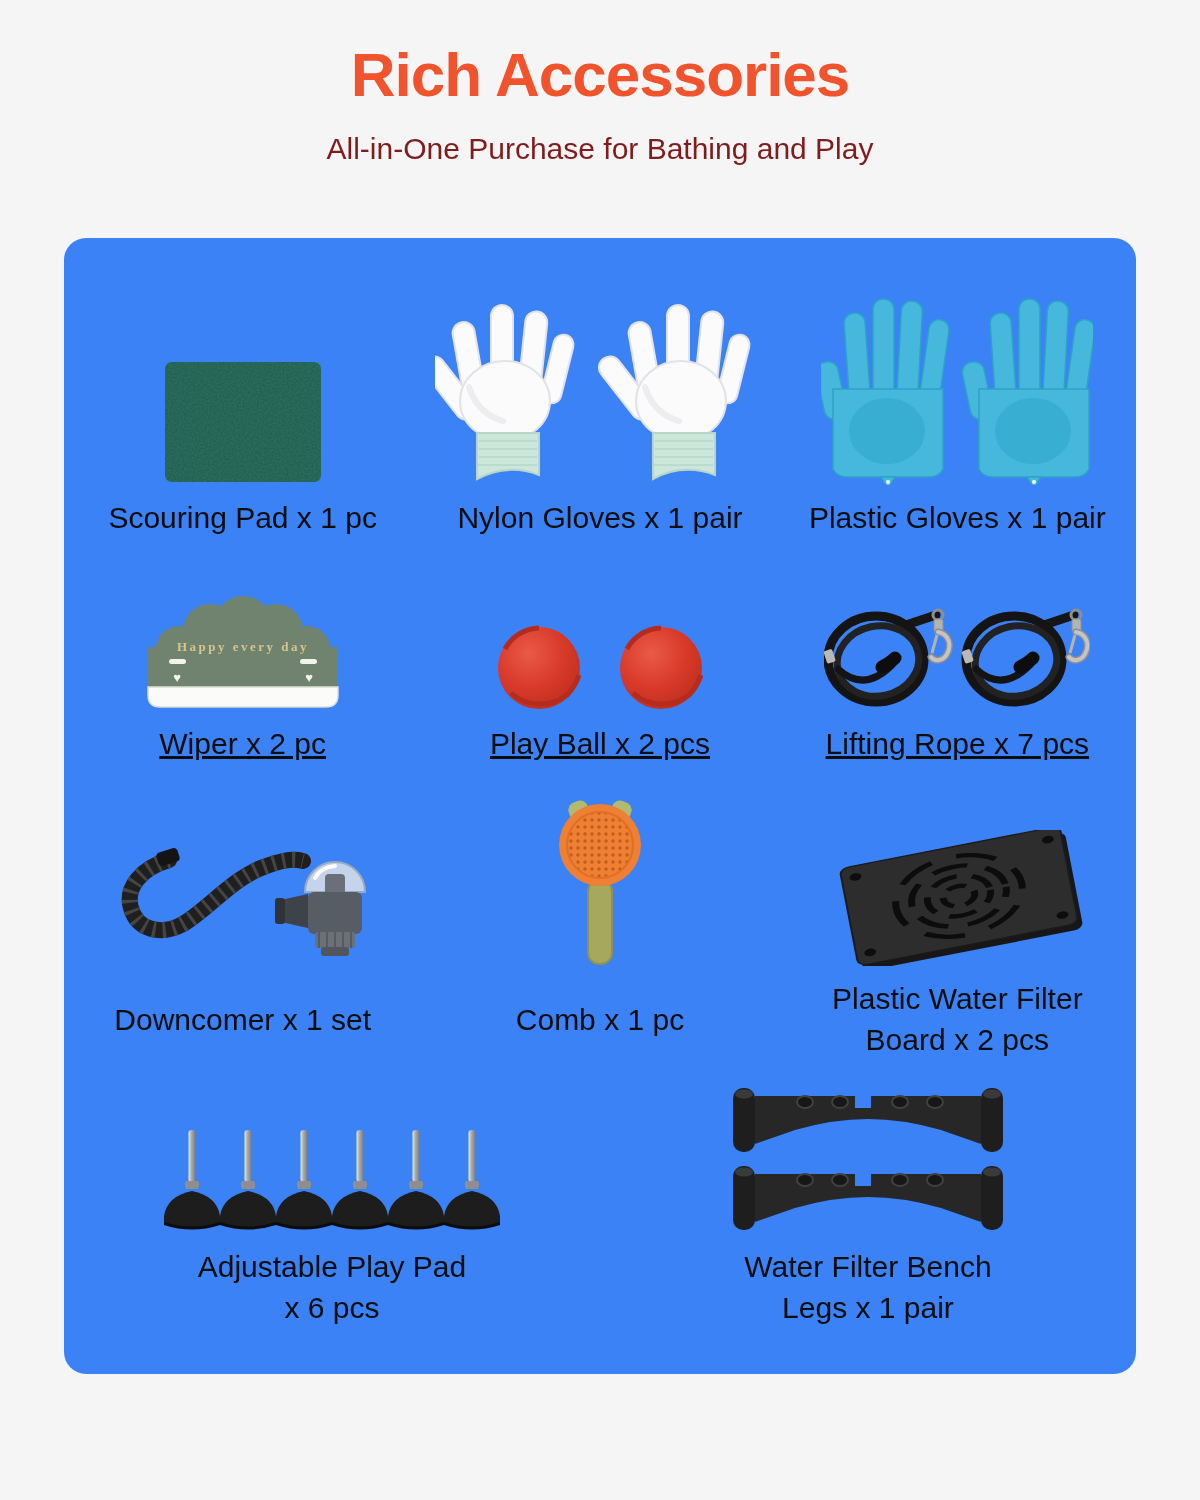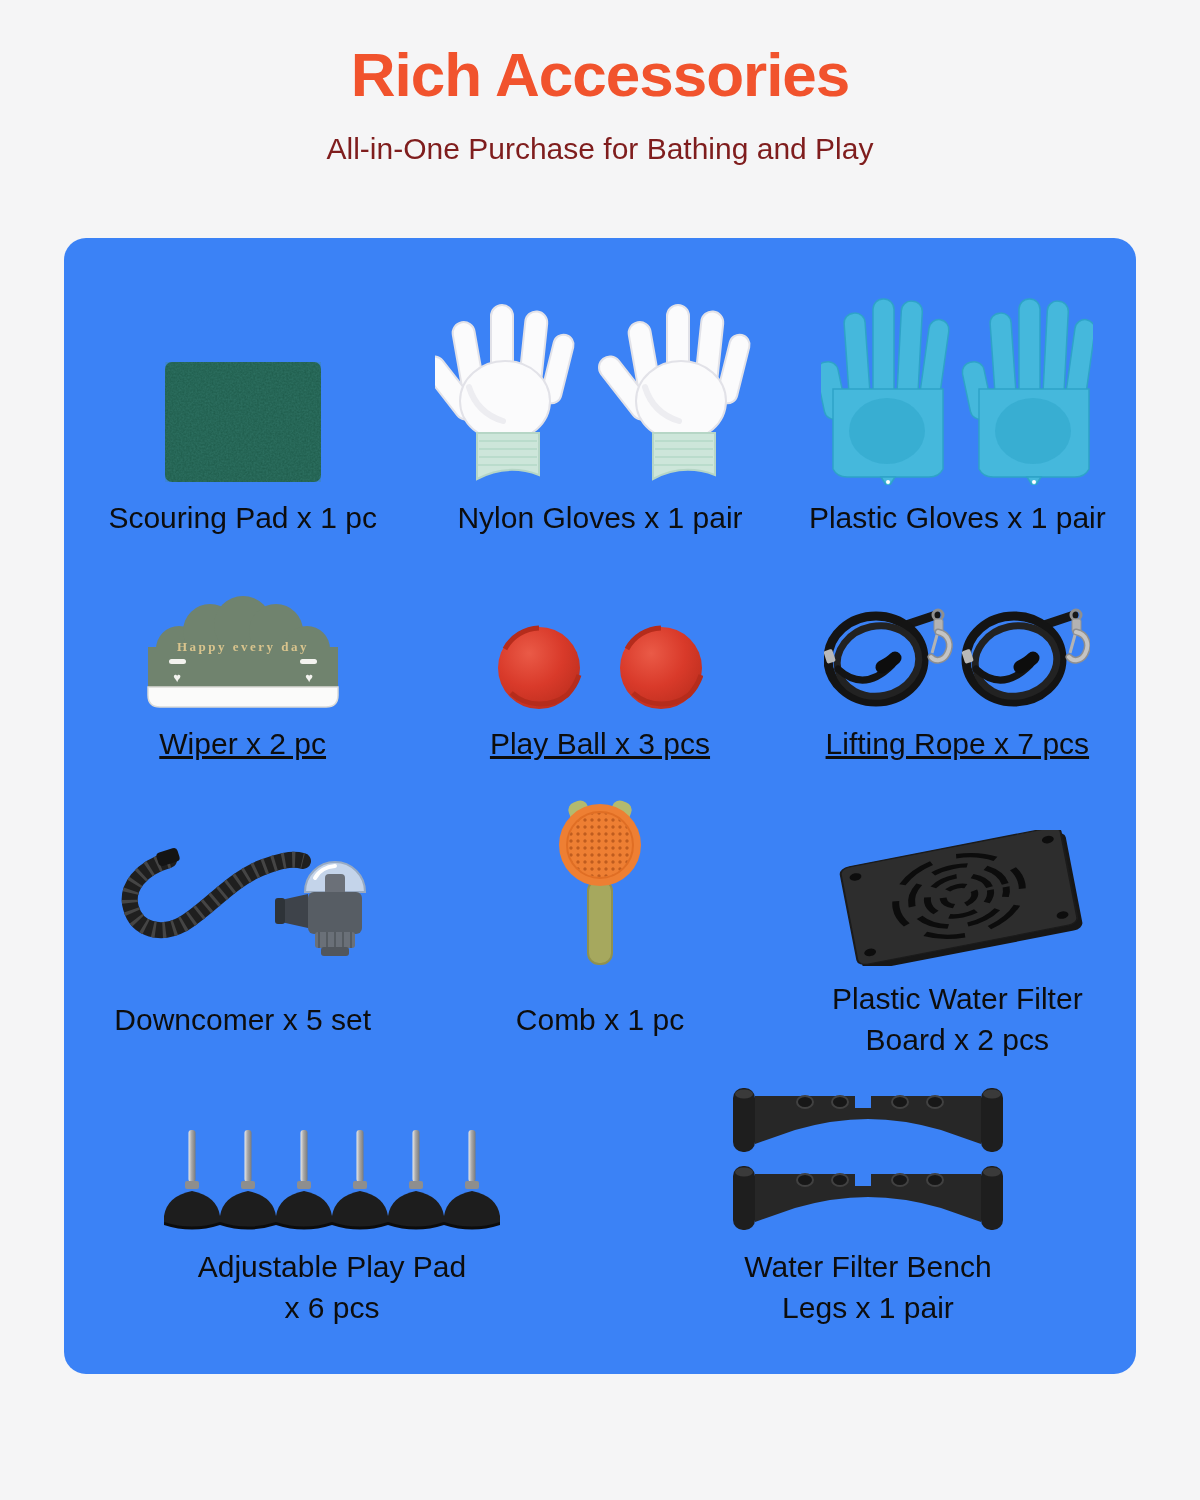--- a/index.html
+++ b/index.html
@@ -200,21 +200,21 @@
                 <circle cx="42" cy="43" r="41" fill="url(#ballg)"></circle>
                 <path d="M8,24 A40,40 0 0 1 42,3" stroke="#b52c1c" stroke-width="5" fill="none"></path>
                 <path d="M14,68 A44,44 0 0 0 70,70 A52,52 0 0 0 82,50" stroke="#b52c1c" stroke-width="5" fill="none"></path>
               </g>
             </defs>
             <use href="#ball"></use>
             <use href="#ball" x="122"></use>
           </svg>
         </div>
         <div class="label">
-          <span>Play Ball x 3 pcs</span>
+          <span>Play Ball x 2 pcs</span>
             <span></span>
         </div>
       </div>
 
       <div class="cell">
         <div class="imgbox">
           <svg width="266" height="108" viewBox="0 0 266 108">
             <defs>
               <g id="rope">
                 <path d="M82,22 L112,12" stroke="#161616" stroke-width="9" stroke-linecap="round"></path>
@@ -256,21 +256,21 @@
             <rect x="216" y="44" width="20" height="22" rx="4" fill="#6b7078"></rect>
             <rect x="199" y="62" width="54" height="42" rx="6" fill="#575d64"></rect>
             <polygon points="172,70 199,64 199,98 172,92" fill="#3e434a"></polygon>
             <rect x="166" y="68" width="10" height="26" rx="3" fill="#2e3338"></rect>
             <rect x="206" y="102" width="40" height="16" rx="3" fill="#6a7078"></rect>
             <path d="M210,102 v16 M218,102 v16 M226,102 v16 M234,102 v16 M242,102 v16" stroke="#555b61" stroke-width="2"></path>
             <rect x="212" y="117" width="28" height="9" rx="3" fill="#51565c"></rect>
           </svg>
         </div>
         <div class="label">
-          <span>Downcomer x 5 set</span>
+          <span>Downcomer x 1 set</span>
             <span></span>
         </div>
       </div>
 
       <div class="cell">
         <div class="imgbox">
           <svg width="92" height="170" viewBox="0 0 92 170">
             <defs>
               <pattern id="cbp" width="7" height="7" patternUnits="userSpaceOnUse">
                 <circle cx="3" cy="3" r="1.7" fill="#bf5c1e"></circle>

